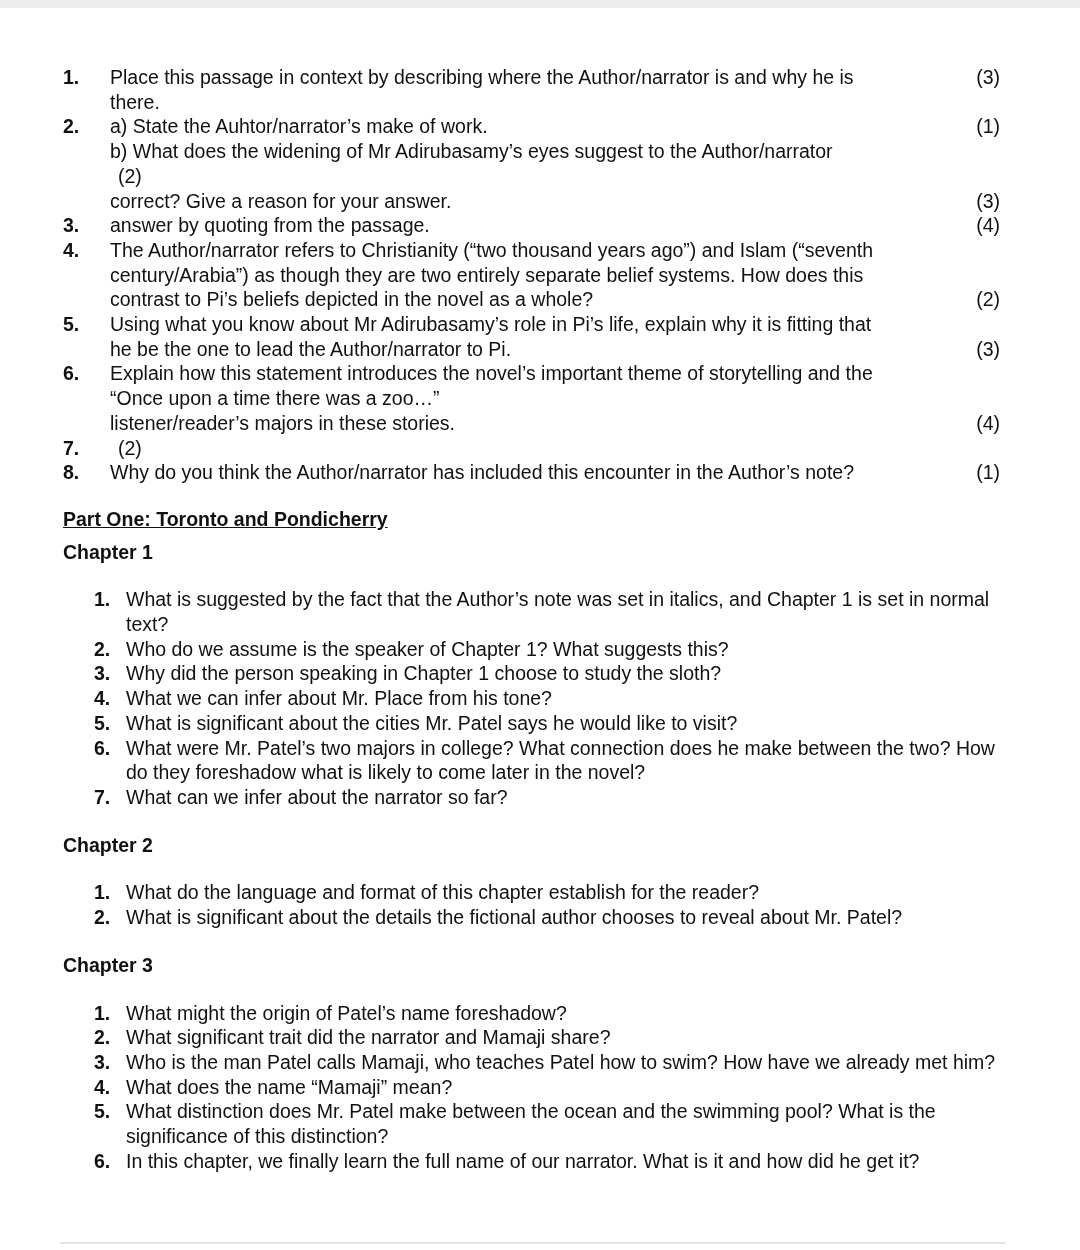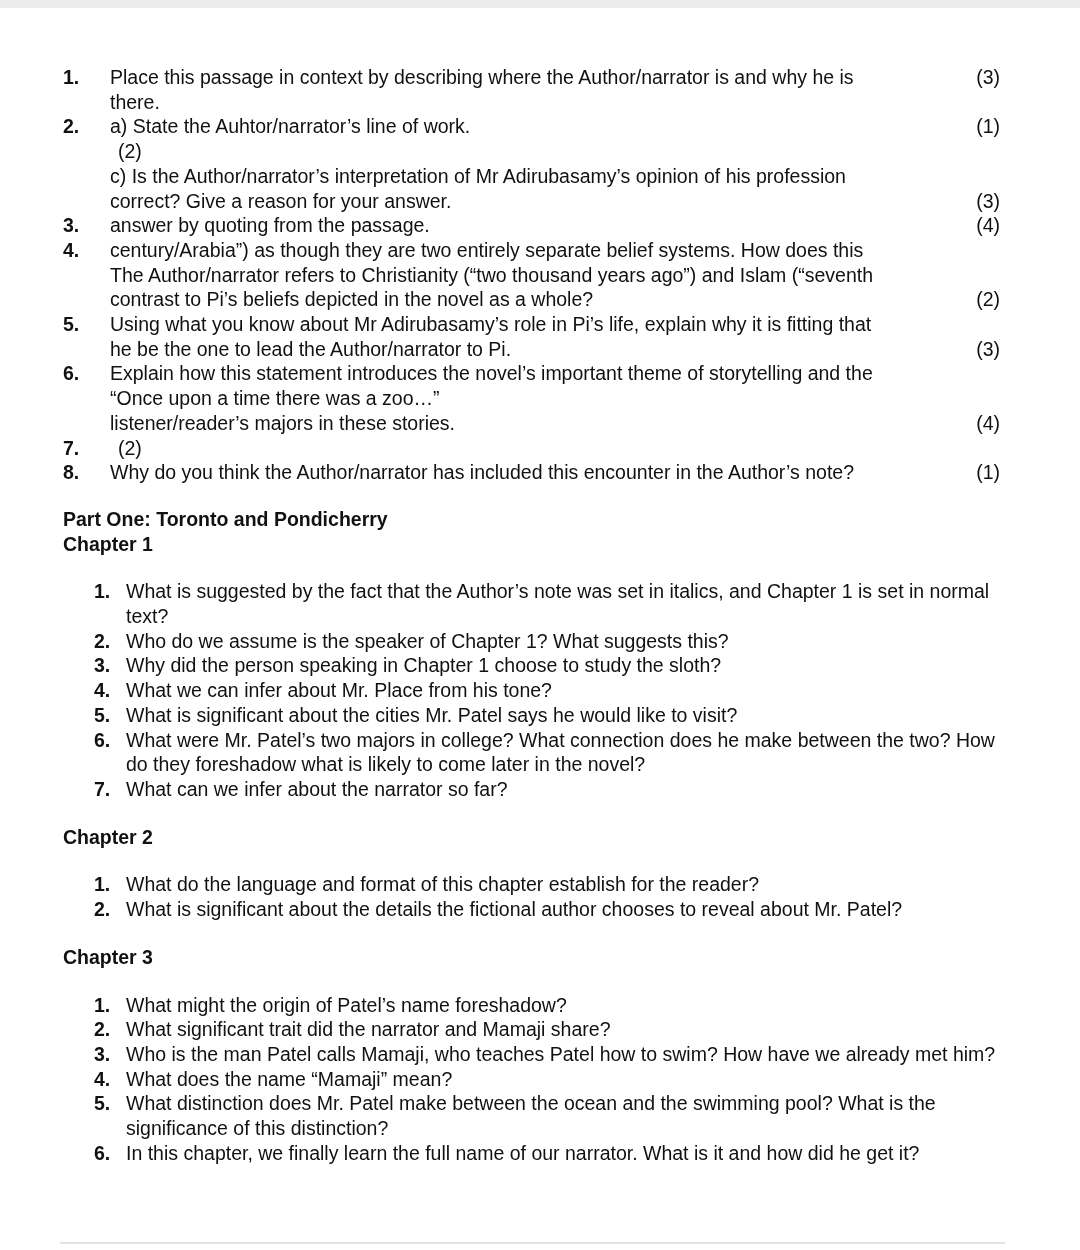--- a/index.html
+++ b/index.html
@@ -24,29 +24,29 @@
   .marked-list { margin-right: 12px; }
   .q-row { display: flex; }
   .q-num { width: 47px; flex: none; font-weight: bold; }
   .q-body { flex: 1; min-width: 0; }
   .q-line { display: flex; justify-content: space-between; }
   .q-text { white-space: nowrap; }
   .q-mark { margin-left: 8px; flex: none; }
   
   .part-heading {
     font-size: 19.5px; line-height: 24.7px;
-    font-weight: bold; 
+    font-weight: bold; text-decoration: underline;
     margin: 22px 0 0 0;
   }
   .chapter-heading {
     font-size: 19.5px; line-height: 24.7px;
     font-weight: bold;
     margin: 23px 0 0 0;
   }
-  .chapters .chapter-heading:first-child { margin-top: 0; }
+  .chapters .chapter-heading:first-child { margin-top: 8px; }
   
   .ch-list { margin: 23px 0 0 31px; }
   .ch-item { display: flex; }
   .ch-num { width: 32px; flex: none; font-weight: bold; }
   .ch-text { flex: 1; min-width: 0; }
   
   .bottom-line {
     position: absolute;
     left: 60px; top: 1242px;
     width: 945px; height: 2px;
@@ -70,52 +70,52 @@
           </div>
           <div class="q-line">
             <span class="q-text">there.</span>
           </div>
         </div>
       </div>
       <div class="q-row">
         <div class="q-num">2.</div>
         <div class="q-body">
           <div class="q-line">
-            <span class="q-text">a) State the Auhtor/narrator’s line of work.</span>
+            <span class="q-text">a) State the Auhtor/narrator’s make of work.</span>
             <span class="q-mark">(1)</span>
           </div>
           <div class="q-line">
+            <span class="q-text">b) What does the widening of Mr Adirubasamy’s eyes suggest to the Author/narrator</span>
+          </div>
+          <div class="q-line">
             <span class="q-mark">(2)</span>
-          </div>
-          <div class="q-line">
-            <span class="q-text">c) Is the Author/narrator’s interpretation of Mr Adirubasamy’s opinion of his profession</span>
           </div>
           <div class="q-line">
             <span class="q-text">correct? Give a reason for your answer.</span>
             <span class="q-mark">(3)</span>
           </div>
         </div>
       </div>
       <div class="q-row">
         <div class="q-num">3.</div>
         <div class="q-body">
           <div class="q-line">
             <span class="q-text">answer by quoting from the passage.</span>
             <span class="q-mark">(4)</span>
           </div>
         </div>
       </div>
       <div class="q-row">
         <div class="q-num">4.</div>
         <div class="q-body">
           <div class="q-line">
+            <span class="q-text">The Author/narrator refers to Christianity (“two thousand years ago”) and Islam (“seventh</span>
+          </div>
+          <div class="q-line">
             <span class="q-text">century/Arabia”) as though they are two entirely separate belief systems. How does this</span>
-          </div>
-          <div class="q-line">
-            <span class="q-text">The Author/narrator refers to Christianity (“two thousand years ago”) and Islam (“seventh</span>
           </div>
           <div class="q-line">
             <span class="q-text">contrast to Pi’s beliefs depicted in the novel as a whole?</span>
             <span class="q-mark">(2)</span>
           </div>
         </div>
       </div>
       <div class="q-row">
         <div class="q-num">5.</div>
         <div class="q-body">

